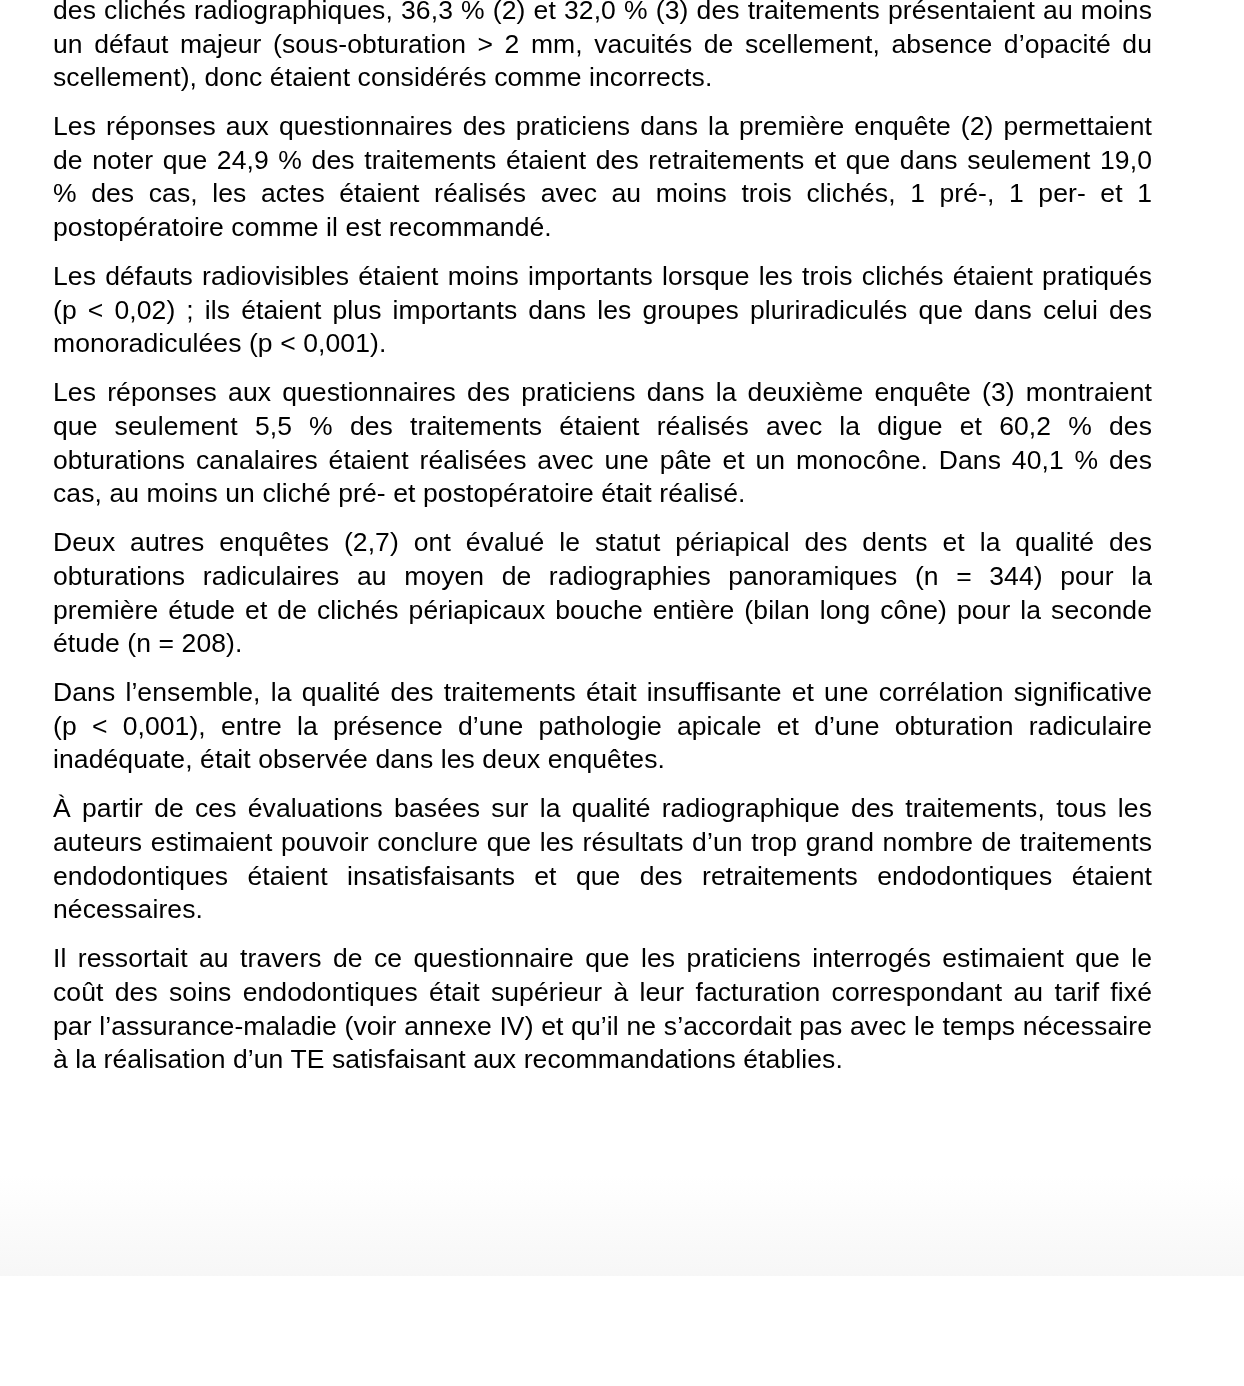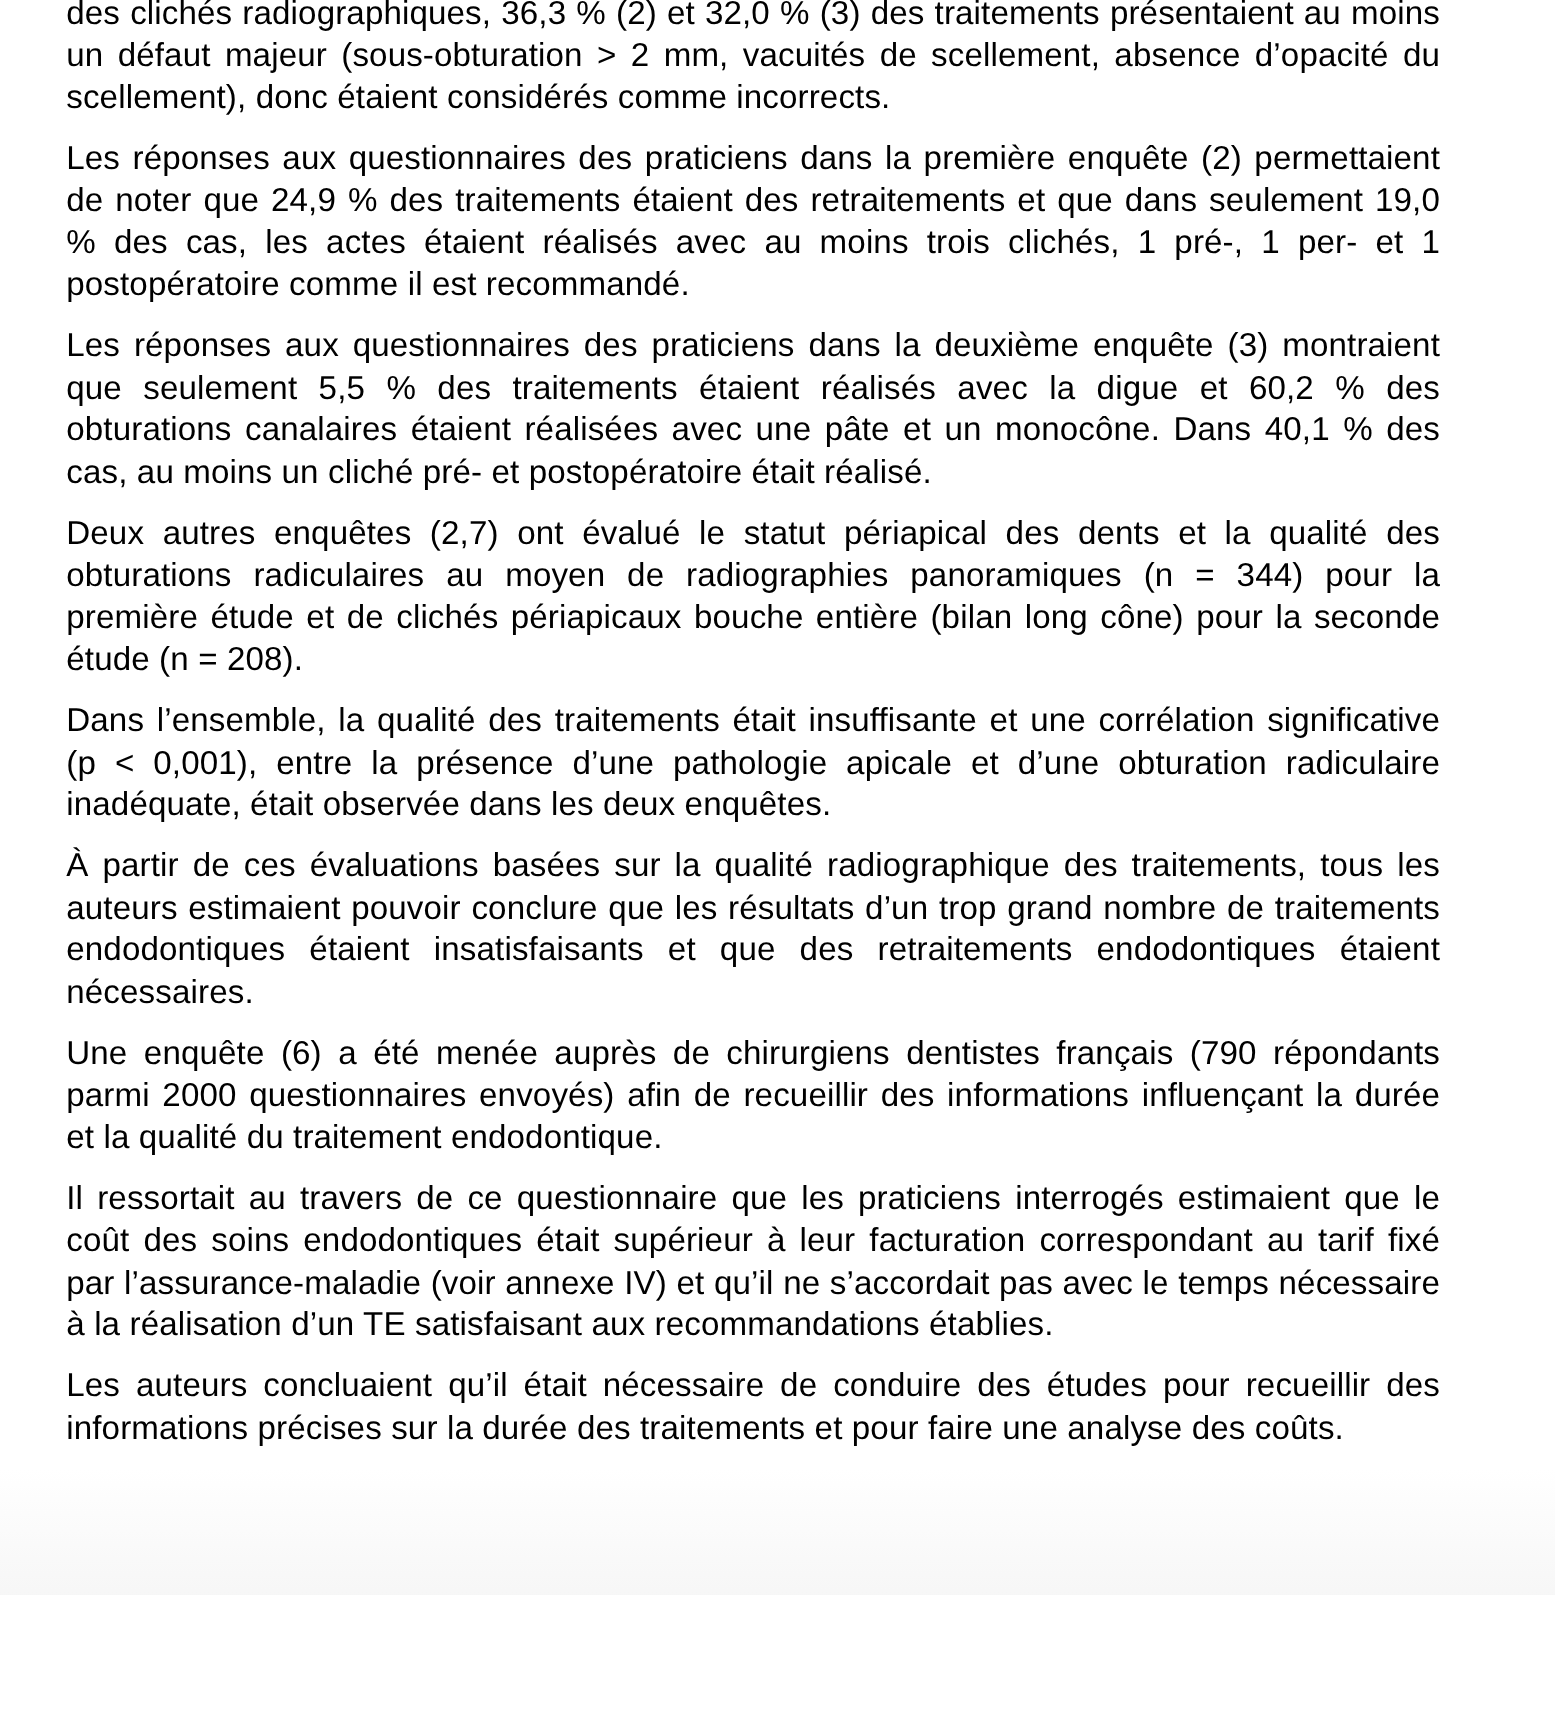--- a/index.html
+++ b/index.html
@@ -79,27 +79,26 @@
     }
   </style>
 </head>
 <body>
 
 <div class="viewer">
   <div class="page">
     <div class="content">
       <p class="para">des clichés radiographiques, 36,3 % (2) et 32,0 % (3) des traitements présentaient au moins un défaut majeur (sous-obturation &gt; 2 mm, vacuités de scellement, absence d’opacité du scellement), donc étaient considérés comme incorrects.</p>
       <p class="para">Les réponses aux questionnaires des praticiens dans la première enquête (2) permettaient de noter que 24,9 % des traitements étaient des retraitements et que dans seulement 19,0 % des cas, les actes étaient réalisés avec au moins trois clichés, 1 pré-, 1 per- et 1 postopératoire comme il est recommandé.</p>
+      <p class="para">Les défauts radiovisibles étaient moins importants lorsque les trois clichés étaient pratiqués (p &lt; 0,02) ; ils étaient plus importants dans les groupes pluriradiculés que dans celui des monoradiculées (p &lt; 0,001).</p>
       <p class="para">Les réponses aux questionnaires des praticiens dans la deuxième enquête (3) montraient que seulement 5,5 % des traitements étaient réalisés avec la digue et 60,2 % des obturations canalaires étaient réalisées avec une pâte et un monocône. Dans 40,1 % des cas, au moins un cliché pré- et postopératoire était réalisé.</p>
       <p class="para">Deux autres enquêtes (2,7) ont évalué le statut périapical des dents et la qualité des obturations radiculaires au moyen de radiographies panoramiques (n = 344) pour la première étude et de clichés périapicaux bouche entière (bilan long cône) pour la seconde étude (n = 208).</p>
       <p class="para">Dans l’ensemble, la qualité des traitements était insuffisante et une corrélation significative (p &lt; 0,001), entre la présence d’une pathologie apicale et d’une obturation radiculaire inadéquate, était observée dans les deux enquêtes.</p>
       <p class="para">À partir de ces évaluations basées sur la qualité radiographique des traitements, tous les auteurs estimaient pouvoir conclure que les résultats d’un trop grand nombre de traitements endodontiques étaient insatisfaisants et que des retraitements endodontiques étaient nécessaires.</p>
-      <p class="para">Une enquête (6) a été menée auprès de chirurgiens dentistes français (790 répondants parmi 2000 questionnaires envoyés) afin de recueillir des informations influençant la durée et la qualité du traitement endodontique.</p>
       <p class="para">Il ressortait au travers de ce questionnaire que les praticiens interrogés estimaient que le coût des soins endodontiques était supérieur à leur facturation correspondant au tarif fixé par l’assurance-maladie (voir annexe IV) et qu’il ne s’accordait pas avec le temps nécessaire à la réalisation d’un TE satisfaisant aux recommandations établies.</p>
-      <p class="para">Les auteurs concluaient qu’il était nécessaire de conduire des études pour recueillir des informations précises sur la durée des traitements et pour faire une analyse des coûts.</p>
     </div>
   </div>
 
   <div class="desktop-strip"></div>
   <div class="dock-item-yellow"></div>
   <div class="dock-item-green"></div>
   <div class="dock-item-brown"></div>
 </div>
 
 </body></html>

